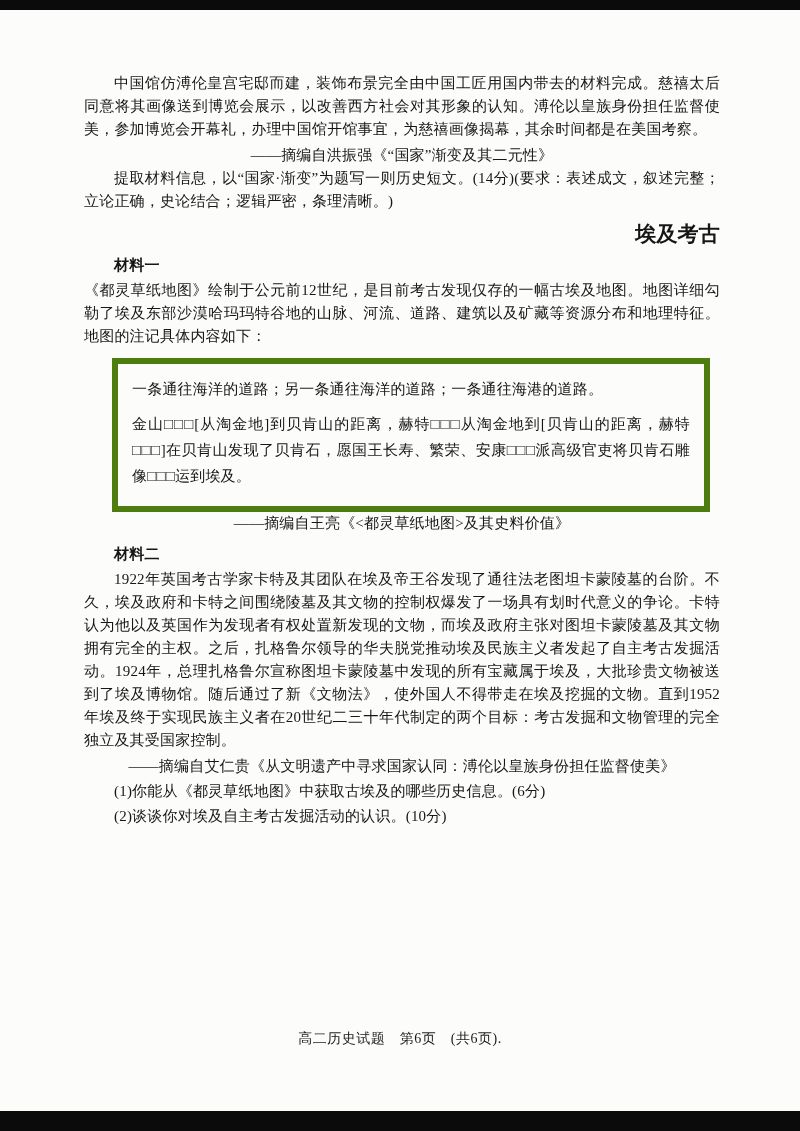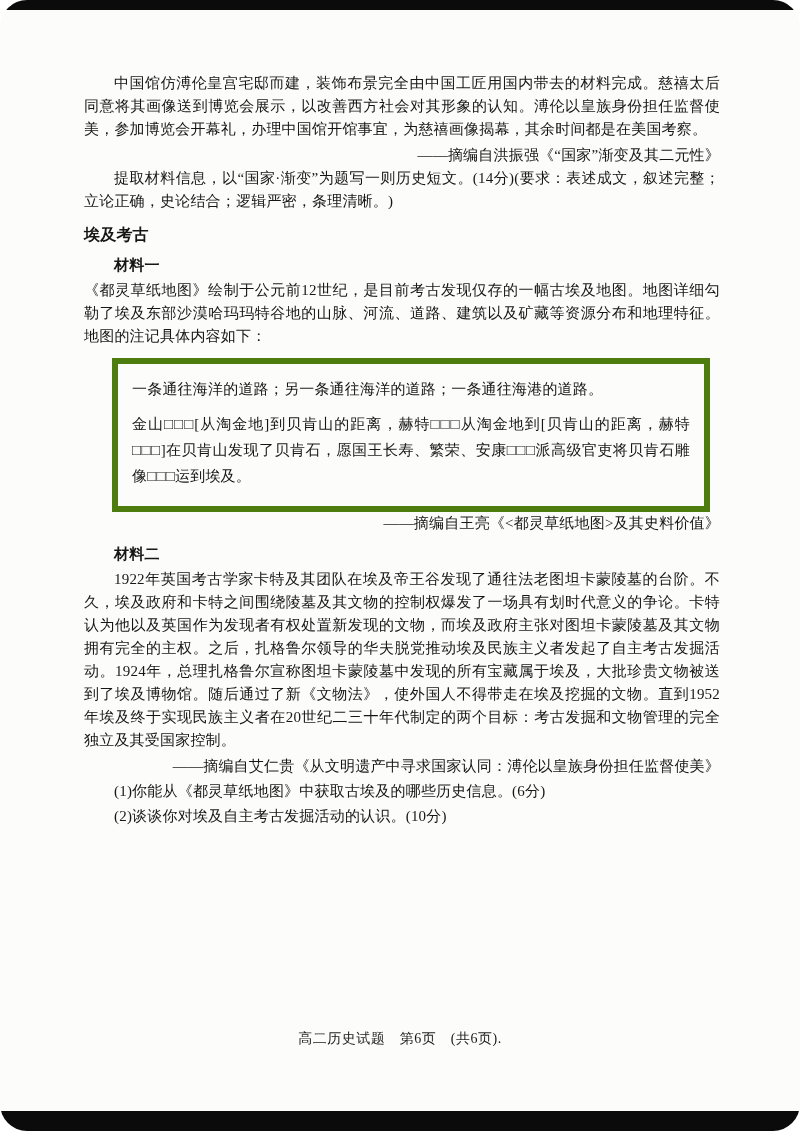--- a/index.html
+++ b/index.html
@@ -8,21 +8,20 @@
     background: #ffffff;
     font-family: "Liberation Serif", "DejaVu Serif", serif;
   }
   .page {
     position: relative;
     width: 800px;
     height: 1131px;
     background: #fcfcfa;
     color: #161616;
     overflow: hidden;
-    border-radius: 27px;
   }
   .scan-bar {
     position: absolute;
     left: 0;
     width: 100%;
     background: #0b0b0b;
   }
   .scan-bar.top { top: 0; height: 10px; }
   .scan-bar.bottom { bottom: 0; height: 20px; }
 
@@ -31,28 +30,28 @@
     top: 72px;
     left: 84px;
     width: 636px;
     font-size: 15px;
     line-height: 23px;
     text-align: justify;
     letter-spacing: 0.2px;
   }
   p.indent { text-indent: 2em; }
   .source-line {
-    text-align: right;
+    text-align: center;
     margin-top: 3px;
   }
   .q-header { margin-top: 24px; }
   .center-title {
-    text-align: left;
+    text-align: right;
     font-weight: bold;
-    font-size: 16px;
+    font-size: 21px;
     margin-top: 10px;
   }
   .material-label {
     text-indent: 2em;
     font-weight: bold;
     margin-top: 8px;
   }
   .material-text { margin-top: 2px; }
   .note-box {
     margin: 10px 10px 0 28px;

